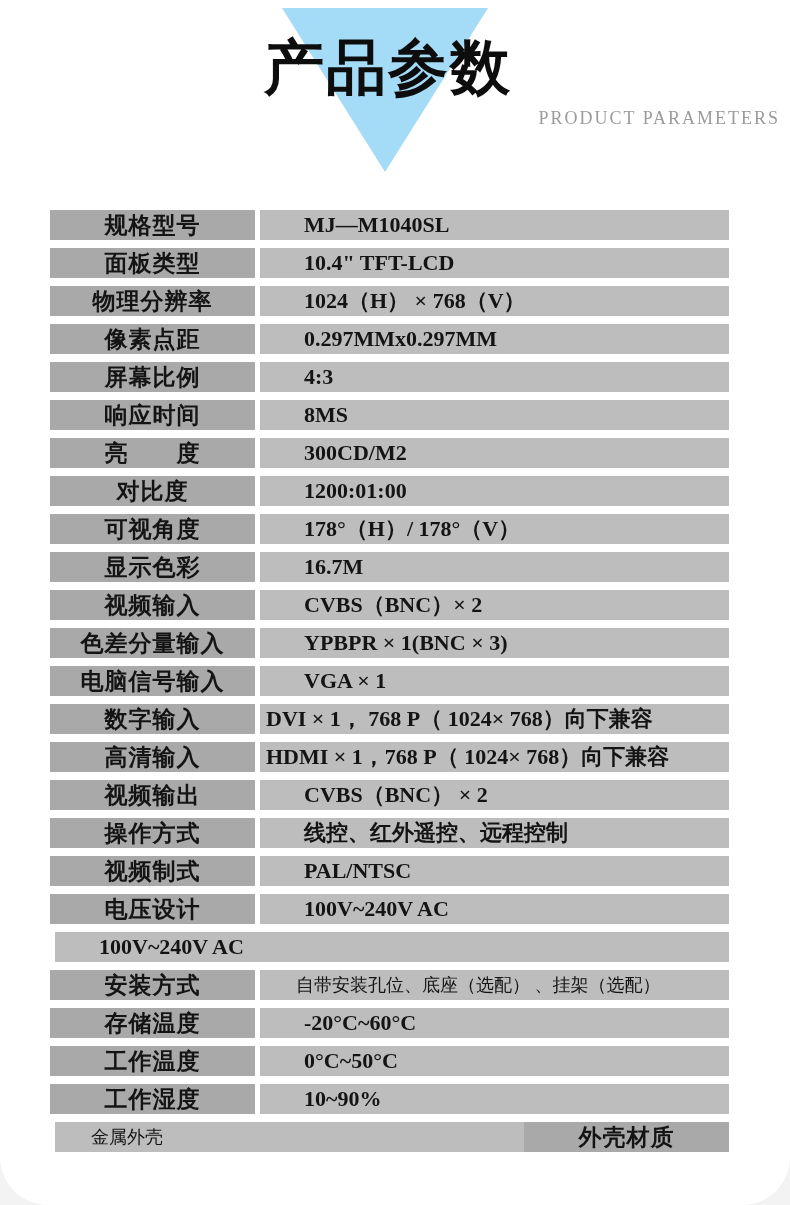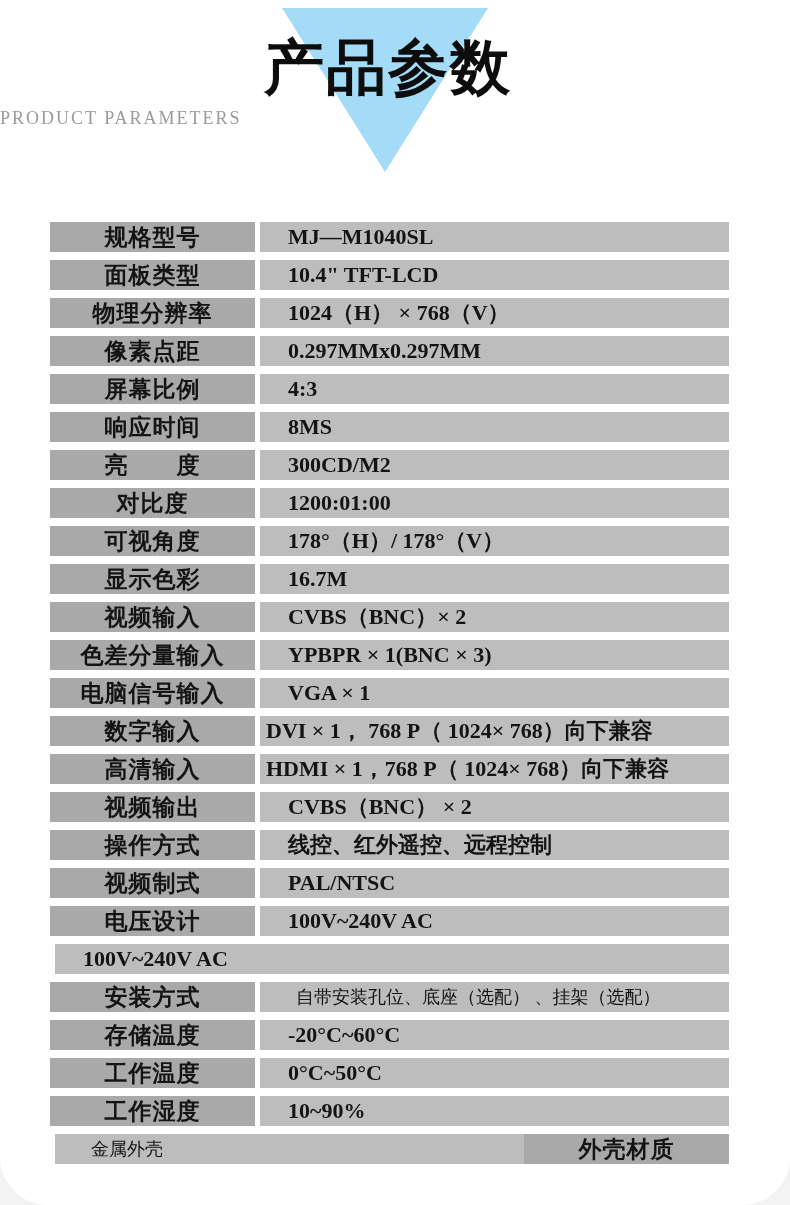--- a/index.html
+++ b/index.html
@@ -11,31 +11,31 @@
   body{background:var(--outer);font-family:"Liberation Serif","DejaVu Serif",serif;}
   .card{width:790px;height:1205px;background:var(--page);border-radius:0 0 48px 48px;overflow:hidden;position:relative;}
   
   .header{position:relative;height:172px;}
   .triangle{position:absolute;left:282px;top:8px;width:0;height:0;
     border-left:103px solid transparent;border-right:103px solid transparent;
     border-top:164px solid var(--triangle);}
   .title{position:absolute;top:36px;left:0;right:14px;text-align:center;
     font-family:"Liberation Sans","DejaVu Sans",sans-serif;font-weight:900;
     font-size:60px;letter-spacing:2px;color:#0d0d0d;line-height:1.05;}
-  .subtitle{position:absolute;top:108px;left:0;right:10px;text-align:left;
+  .subtitle{position:absolute;top:108px;left:0;right:10px;text-align:right;
     font-family:"Liberation Serif","DejaVu Serif",serif;font-size:18px;
     letter-spacing:2px;color:var(--subtitle);}
   
-  .spec-table{position:absolute;left:50px;top:222px;width:679px;}
+  .spec-table{position:absolute;left:50px;top:210px;width:679px;}
   .row{display:flex;height:30px;margin-bottom:8px;}
   .cell{display:flex;align-items:center;color:var(--text);}
   .cell.label{width:205px;background:var(--label-bg);justify-content:center;
     font-weight:bold;font-size:23px;letter-spacing:1px;}
   .cell.value{flex:1;margin-left:5px;background:var(--value-bg);
-    padding-left:28px;font-weight:bold;font-size:22px;white-space:nowrap;overflow:hidden;}
+    padding-left:44px;font-weight:bold;font-size:22px;white-space:nowrap;overflow:hidden;}
   .cell.value.long{padding-left:6px;letter-spacing:0;}
   .cell.value.small{padding-left:36px;font-size:18px;font-weight:400;}
 </style>
 </head>
 <body>
 
 <div class="card">
   <div class="header">
     <div class="triangle"></div>
     <div class="title">产品参数</div>

